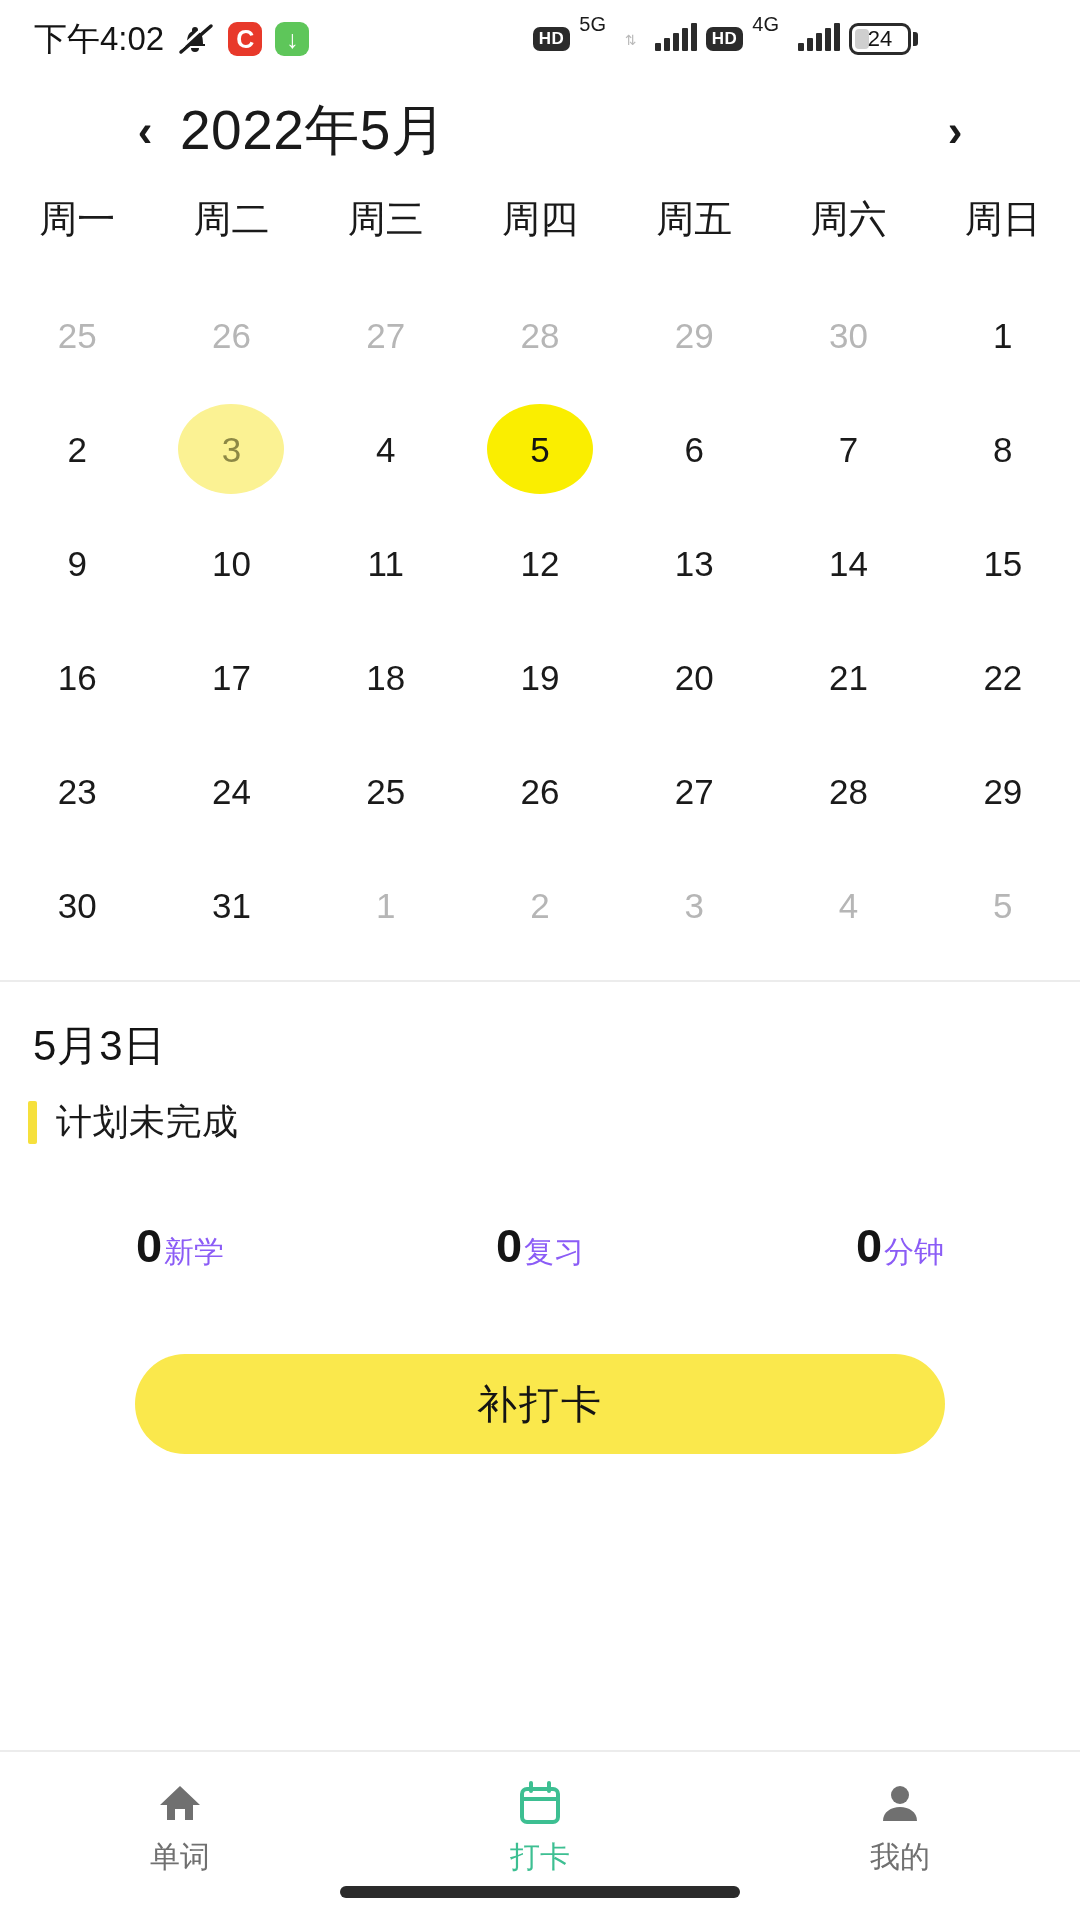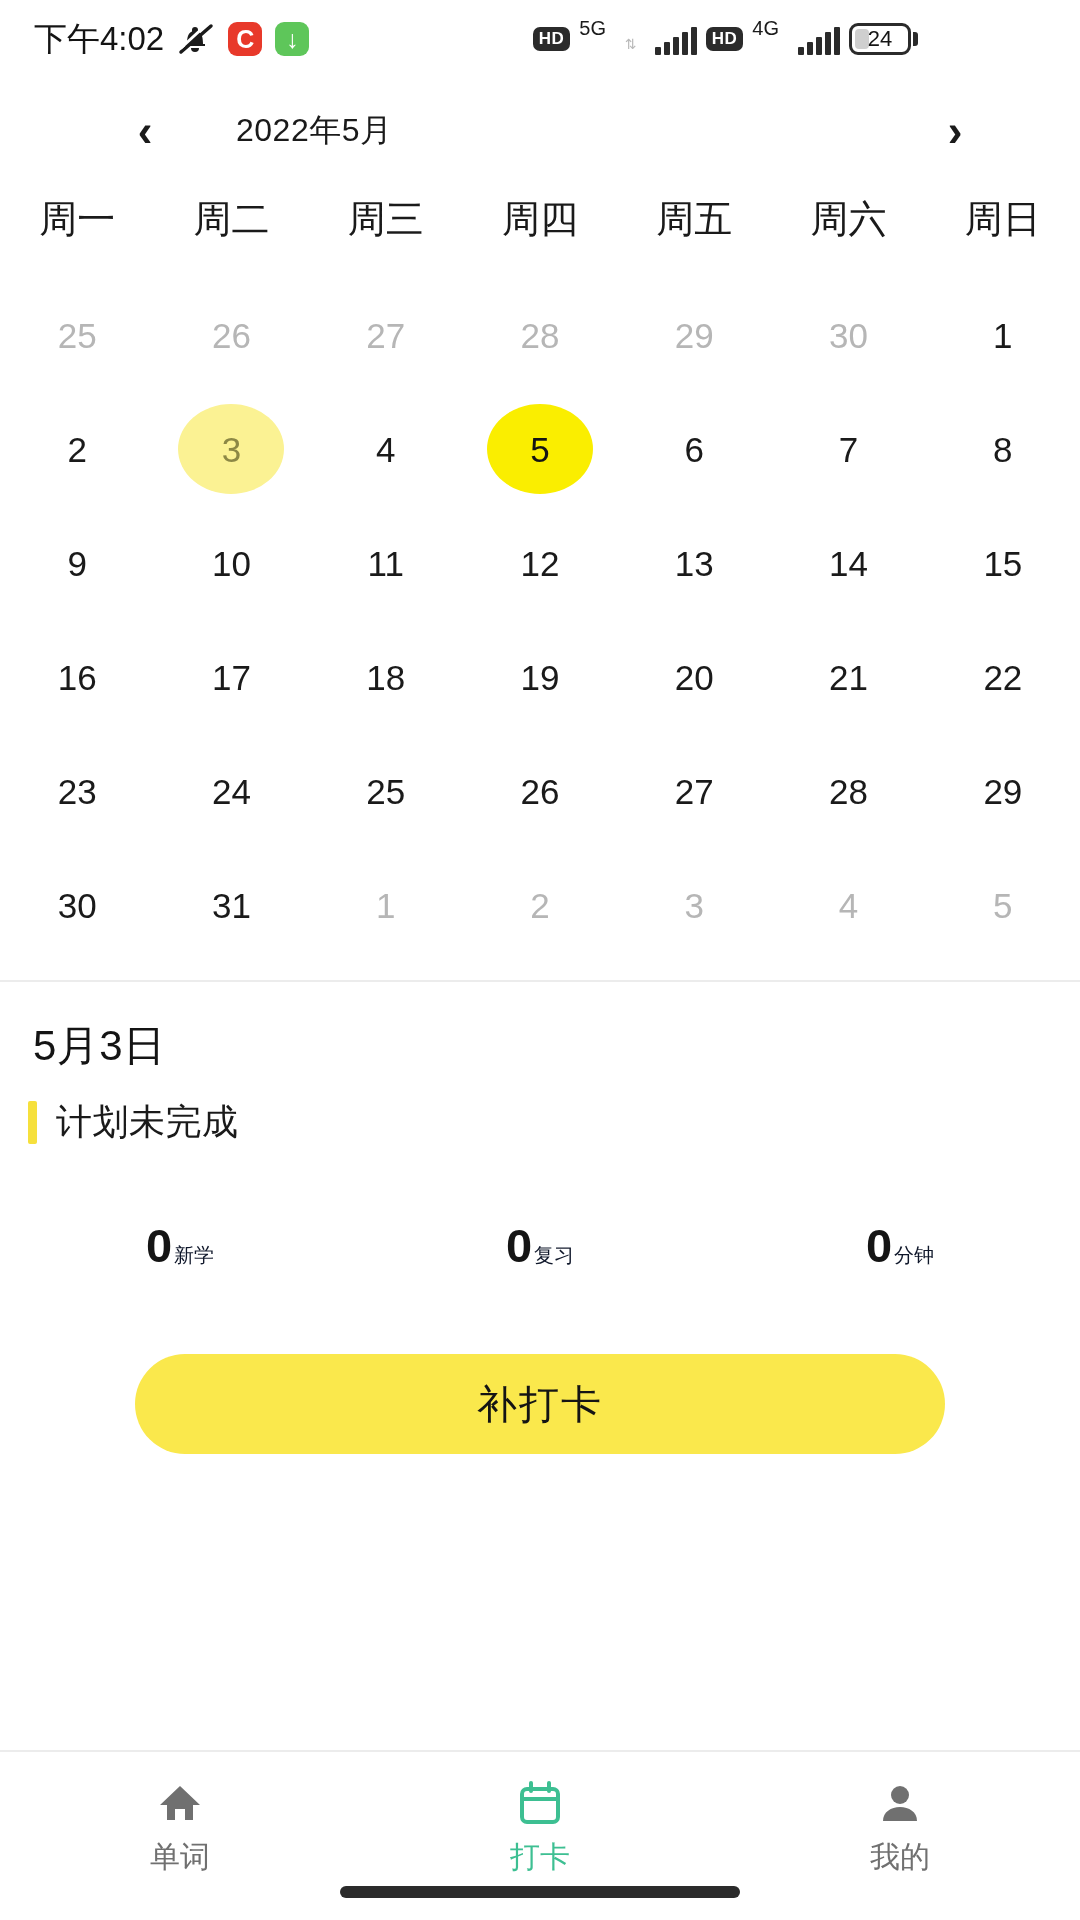--- a/index.html
+++ b/index.html
@@ -13,21 +13,21 @@
   .phone { position:relative; width:1080px; height:1920px; background:#fff; }
 
   
   .statusbar {
     position:absolute; top:0; left:0; width:948px; height:78px;
     display:flex; align-items:center; justify-content:space-between;
     padding:0 30px 0 34px;
   }
   .sb-left { display:flex; align-items:center; gap:13px; }
   .sb-time { font-size:33px; color:#141414; letter-spacing:0px; font-weight:400; }
-  .sb-right { display:flex; align-items:flex-end; gap:9px; }
+  .sb-right { display:flex; align-items:flex-start; gap:9px; }
 
   .icon-mute { width:38px; height:34px; position:relative; display:block; }
   .app-icon {
     width:34px; height:34px; border-radius:9px;
     display:flex; align-items:center; justify-content:center;
     font-size:25px; color:#fff; font-weight:700; line-height:1;
   }
   .app-icon.red { background:#e8392a; }
   .app-icon.green { background:#5ec65a; }
 
@@ -60,21 +60,21 @@
   .cal-header {
     position:absolute; top:90px; left:0; width:1080px; height:82px;
     display:flex; align-items:center;
   }
   .nav-chev {
     width:70px; height:70px; display:flex; align-items:center; justify-content:center;
     font-size:44px; color:#1b1b1b; font-weight:600; line-height:1;
   }
   .nav-prev { margin-left:110px; }
   .nav-next { margin-left:auto; margin-right:90px; }
-  .cal-title { font-size:32px; color:#1a1a1a; margin-left:56px; letter-spacing:0.5px; }
+  .cal-title { font-size:55px; color:#1a1a1a; letter-spacing:0.5px; }
 
   
   .weekrow {
     position:absolute; top:200px; left:0; width:1080px;
     display:grid; grid-template-columns:repeat(7,1fr);
   }
   .weekrow div {
     text-align:center; font-size:38px; color:#1a1a1a; line-height:1;
   }
 
@@ -105,21 +105,21 @@
   .plan-row { position:absolute; top:1098px; left:28px; display:flex; align-items:center; gap:19px; }
   .plan-bar { width:9px; height:43px; background:#f6e03c; border-radius:2px; }
   .plan-text { font-size:36px; color:#1a1a1a; letter-spacing:0.5px; }
 
   .stats {
     position:absolute; top:1222px; left:0; width:1080px;
     display:grid; grid-template-columns:repeat(3,1fr);
   }
   .stat { display:flex; align-items:baseline; justify-content:center; }
   .stat-num { font-size:47px; font-weight:700; color:#141414; line-height:1; }
-  .stat-lbl { font-size:20px; color:#0f172a; line-height:1; margin-left:2px; }
+  .stat-lbl { font-size:30px; color:#8b5cf6; line-height:1; margin-left:2px; }
 
   .cta {
     position:absolute; top:1354px; left:135px; width:810px; height:100px;
     background:#fae84c; border-radius:50px;
     display:flex; align-items:center; justify-content:center;
     font-size:40px; color:#141414; letter-spacing:2px; border:none;
     font-family:"Liberation Sans","DejaVu Sans",sans-serif;
   }
 
   

